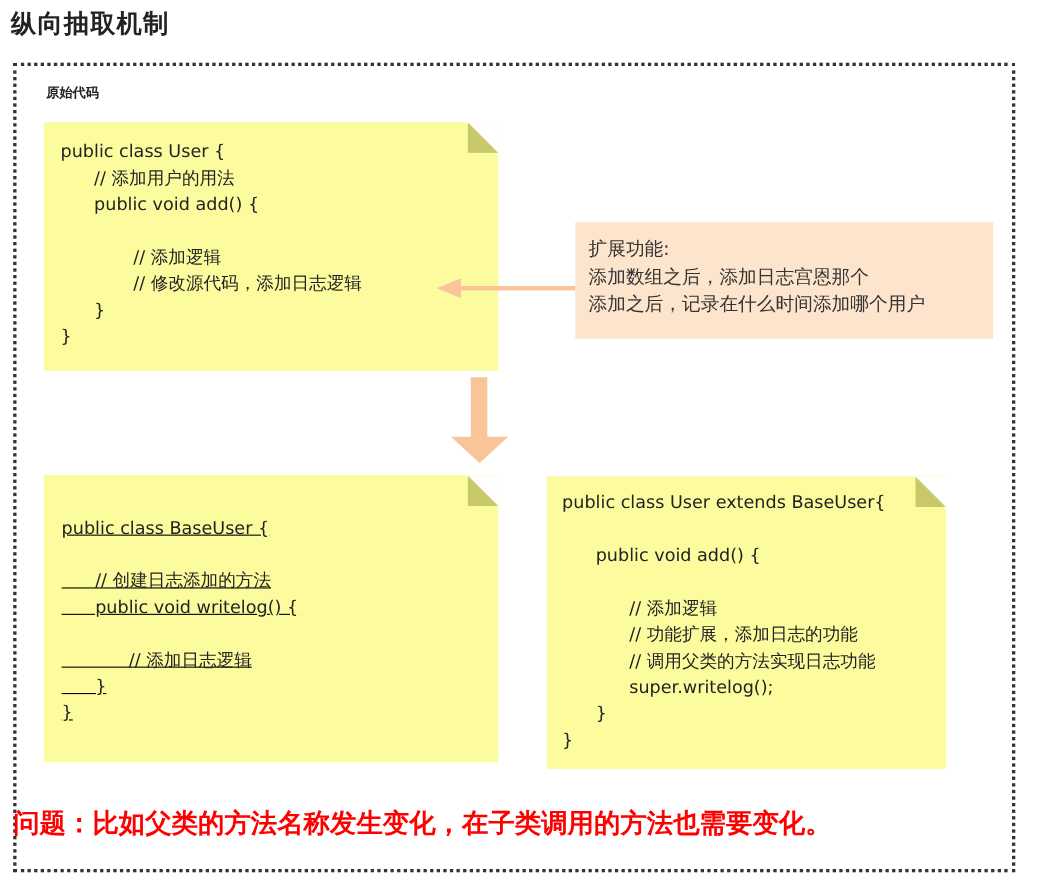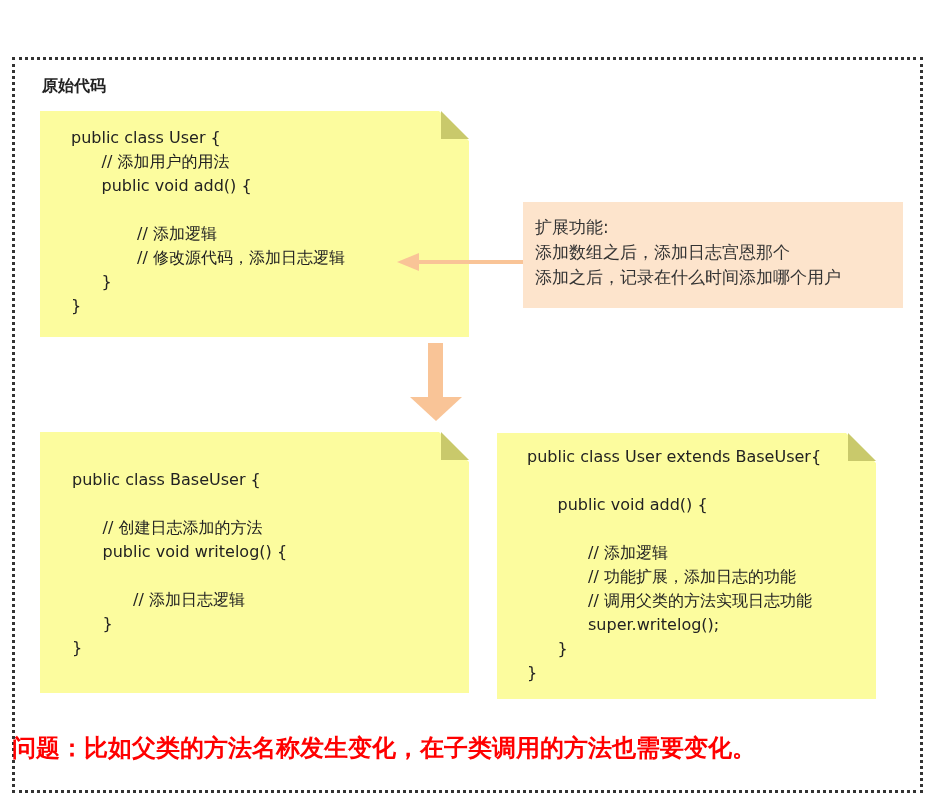--- a/index.html
+++ b/index.html
@@ -9,43 +9,43 @@
   }
   .title{
     position:absolute;left:10px;top:6px;font-size:23px;font-weight:bold;color:#222222;
     letter-spacing:1px;
   }
   .frame{
     position:absolute;left:12px;top:57px;width:905px;height:730px;
     border:3px dotted #333333;
   }
   .source-label{
-    position:absolute;left:42px;top:76px;font-size:16px;font-weight:bold;color:#222222;
+    position:absolute;left:42px;top:76px;font-size:12px;font-weight:bold;color:#222222;
   }
   .note{
-    position:absolute;background:#FCFC9E;padding-left:16px;
+    position:absolute;background:#FCFC9E;
   }
   .fold{
     position:absolute;top:0;right:0;width:30px;height:30px;
   }
   .fold::before{ 
     content:"";position:absolute;top:0;right:0;width:30px;height:30px;
     background:#ffffff;clip-path:polygon(0 0,100% 0,100% 100%);
   }
   .fold::after{ 
     content:"";position:absolute;top:0;right:0;width:28px;height:28px;
     background:#C9C96B;clip-path:polygon(0 0,100% 100%,0 100%);
   }
   .code{
     margin:0;font-family:"DejaVu Sans","Liberation Sans",sans-serif;
     font-size:16px;line-height:24px;color:#222222;white-space:pre;
   }
   .note-user{left:40px;top:111px;width:413px;height:226px;}
   .note-user .code{padding:15px 0 0 15px;}
-  .note-base{left:40px;top:432px;width:413px;height:261px;}
+  .note-base{left:40px;top:432px;width:413px;height:261px;text-decoration:underline;}
   .note-base .code{padding:36px 0 0 16px;}
   .note-extends{left:497px;top:433px;width:363px;height:266px;}
   .note-extends .code{padding:12px 0 0 14px;}
   .callout{
     position:absolute;left:523px;top:202px;width:380px;height:106px;background:#FDE4CC;
   }
   .callout .callout-text{
     margin:0;padding:13px 0 0 12px;font-size:17px;line-height:25px;color:#333333;white-space:pre;
   }
   .h-arrow-shaft{
@@ -67,20 +67,21 @@
   .problem{
     position:absolute;left:12px;top:732px;width:905px;
     font-size:24px;font-weight:bold;color:#FF0000;
   }
 </style>
 </head>
 <body>
 
 <div class="page">
 
+  <div class="title">纵向抽取机制</div>
 
   <div class="frame"></div>
 
   <div class="source-label">原始代码</div>
 
   <div class="note note-user">
     <div class="fold"></div>
     <div class="code">public class User {
       // 添加用户的用法
       public void add() {

